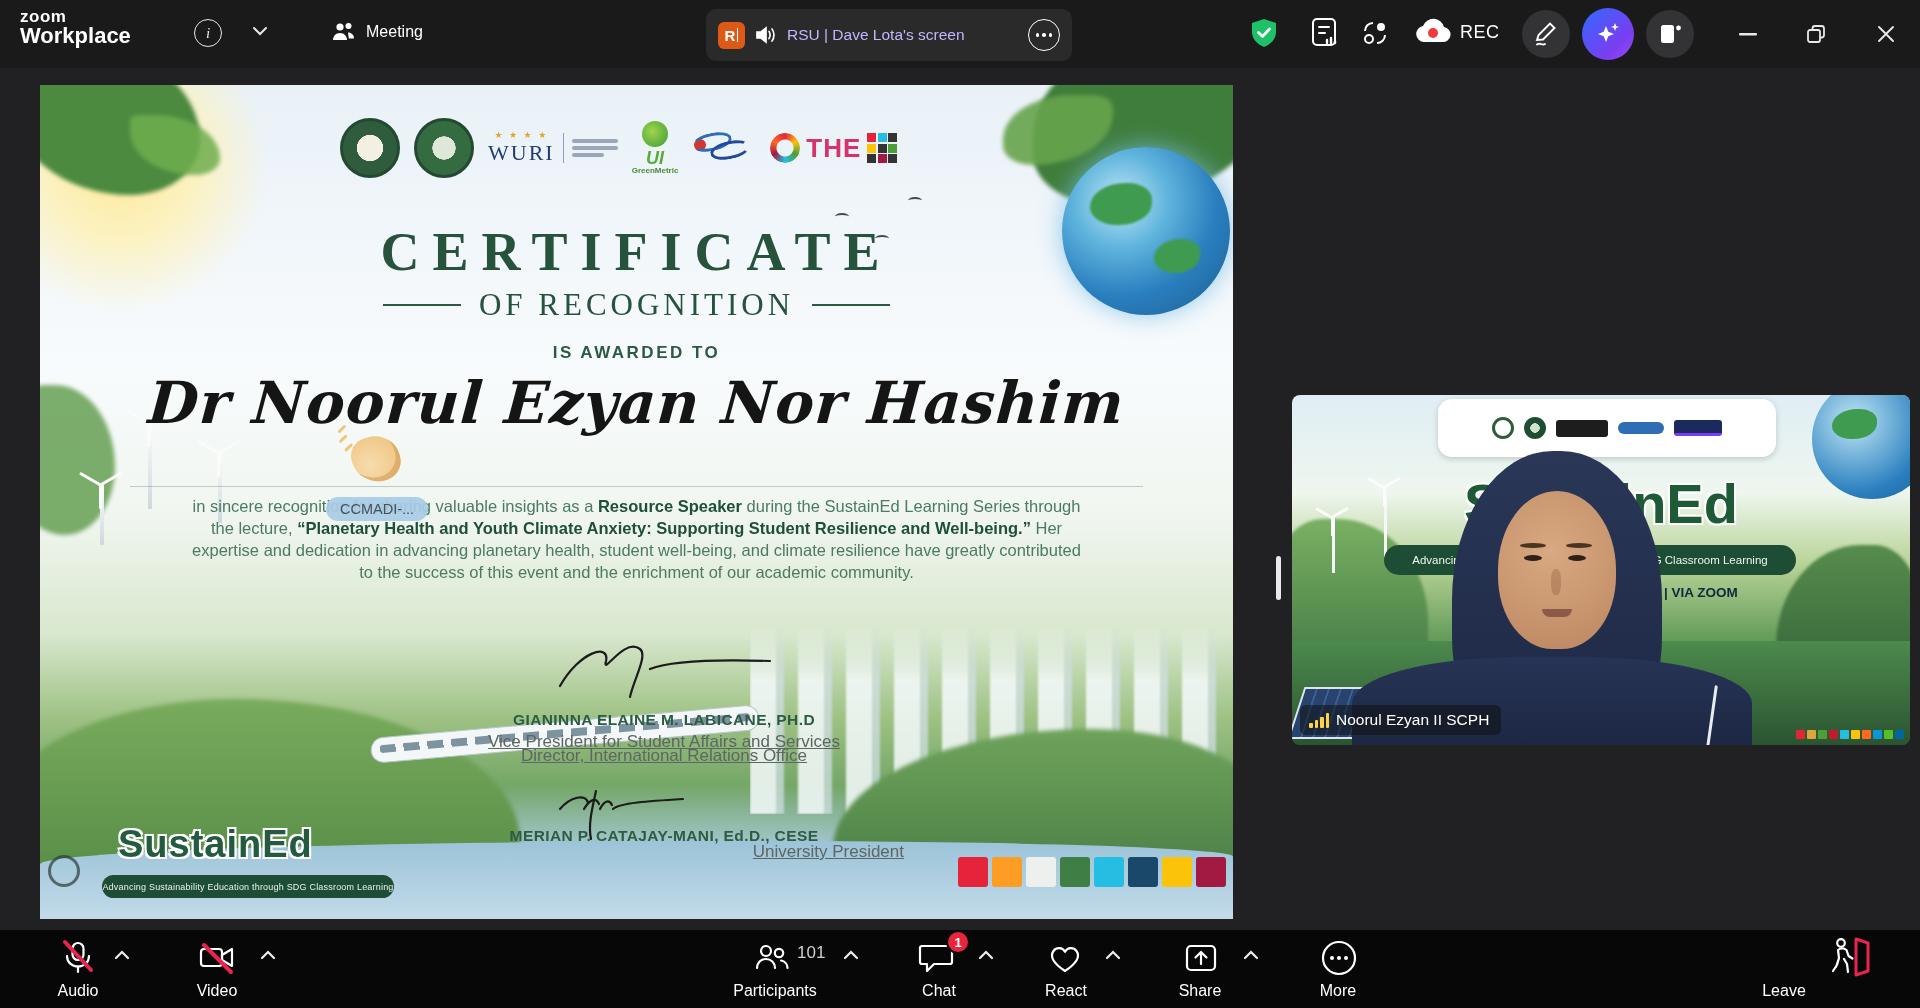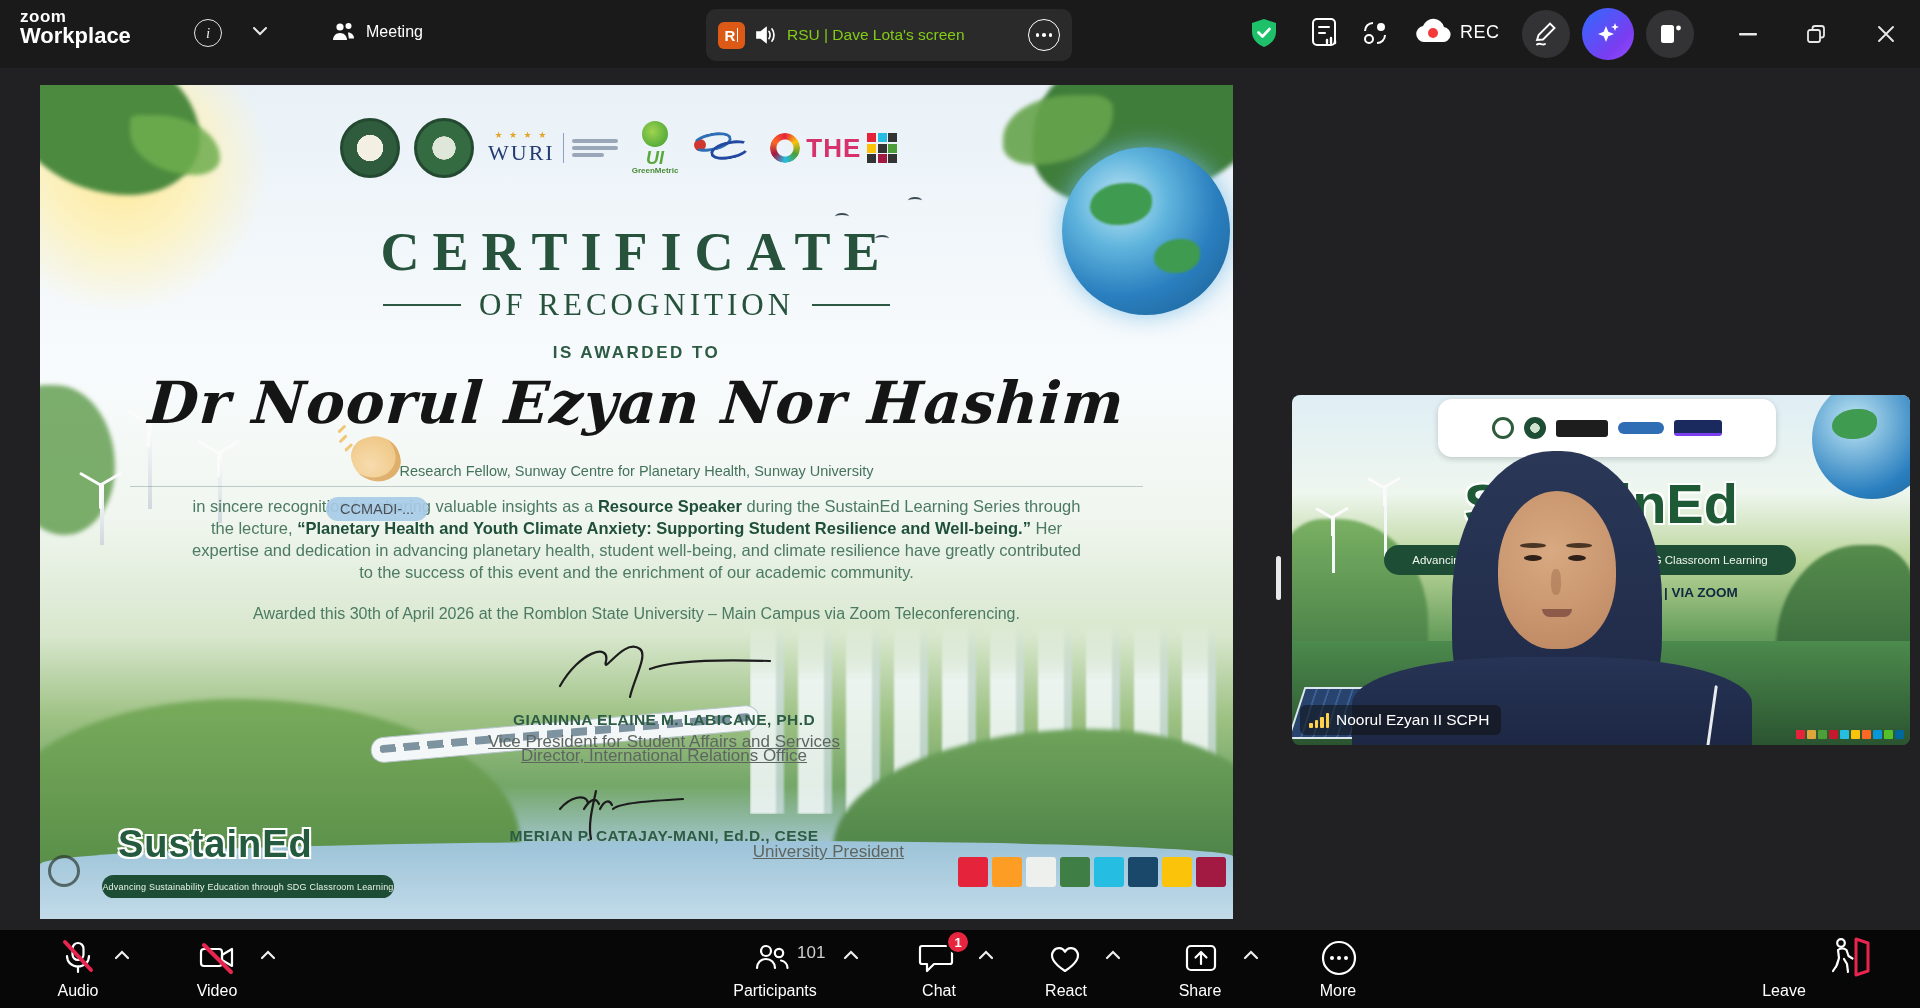--- a/index.html
+++ b/index.html
@@ -13,21 +13,21 @@
   .zlogo .l1 { font-size:17px; font-weight:700; letter-spacing:.5px; }
   .zlogo .l2 { font-size:22px; font-weight:700; }
   .tb-ic { position:absolute; display:flex; align-items:center; justify-content:center; }
   .info-ic { left:194px; top:19px; width:28px; height:28px; border:1.6px solid #e8e8e8; border-radius:50%; color:#e8e8e8; font-size:15px; font-family:"Liberation Serif",serif; font-style:italic; }
   .chev-dn { left:252px; top:26px; }
   .meet-ic { left:330px; top:20px; }
   .meet-lbl { position:absolute; left:366px; top:23px; color:#fff; font-size:16px; }
   #share-tab { position:absolute; left:706px; top:9px; width:366px; height:52px; background:#2a2a2a; border-radius:10px; display:flex; align-items:center; padding:0 12px; gap:10px; }
   .tab-badge { width:27px; height:27px; background:#dd5a16; border-radius:6px; color:#fff; font-weight:700; font-size:15px; display:flex; align-items:center; justify-content:center; }
   .tab-badge i { font-style:normal; border-right:1.5px solid #fff; margin-left:2px; height:14px; }
-  .tab-title { color:#84cc16; font-size:15.5px; white-space:nowrap; flex:1; }
+  .tab-title { color:#c4b5fd; font-size:15.5px; white-space:nowrap; flex:1; }
   .dots-circle { width:32px; height:32px; border:1.8px solid #fff; border-radius:50%; display:flex; align-items:center; justify-content:center; gap:3px; }
   .dots-circle b { width:3.5px; height:3.5px; background:#fff; border-radius:50%; }
   .rec-wrap { position:absolute; left:1414px; top:18px; display:flex; align-items:center; gap:8px; }
   .rec-txt { color:#fff; font-size:18px; letter-spacing:.5px; }
   .circ-btn { position:absolute; width:48px; height:48px; border-radius:50%; background:#333336; display:flex; align-items:center; justify-content:center; }
   .ai-btn { background:linear-gradient(135deg,#2f6bff,#7a3df0 70%,#9a4dff); }
   .winctl { position:absolute; top:20px; width:28px; height:28px; display:flex; align-items:center; justify-content:center; }
 
   
   #stage { position:absolute; left:0; top:68px; width:1920px; height:862px; background:#212123; }
@@ -338,24 +338,22 @@
             </div>
         </div>
       </div>
 
       <div class="c-title">CERTIFICATE</div>
       <div class="c-sub">
           <span>OF RECOGNITION</span>
         </div>
       <div class="c-awd">IS AWARDED TO</div>
       <div class="c-name">Dr Noorul Ezyan Nor Hashim</div>
-      <div class="c-role">Research Fellow, Sunway Centre for Planetary Health, Sunway University</div>
       <div class="c-div"></div>
       <div class="c-body"><span>in sincere recognition for sharing valuable insights as a </span><span class="b">Resource Speaker</span><span> during the SustainEd Learning Series through the lecture, </span><span class="b">“Planetary Health and Youth Climate Anxiety: Supporting Student Resilience and Well-being.”</span><span> Her expertise and dedication in advancing planetary health, student well-being, and climate resilience have greatly contributed to the success of this event and the enrichment of our academic community.</span></div>
-      <div class="c-awarded">Awarded this 30th of April 2026 at the Romblon State University – Main Campus via Zoom Teleconferencing.</div>
 
       <svg class="sigstroke" style="left:500px; top:556px;" width="250" height="62" viewBox="0 0 250 62">
         <path d="M20 45C40 10 70 2 66 20c-4 16 18-24 34-12 8 6-6 30-10 48M110 28c20-8 60-10 120-8" stroke="#1c1c1c" stroke-width="2.2" fill="none" stroke-linecap="round"></path>
       </svg>
       <div class="sig-name" style="left:384px; top:626px;">GIANINNA ELAINE M. LABICANE, PH.D</div>
       <div class="sig-sub" style="left:384px; top:647px;">Vice President for Student Affairs and Services</div>
       <div class="sig-sub" style="left:384px; top:661px;">Director, International Relations Office</div>
 
       <svg class="sigstroke" style="left:510px; top:698px;" width="230" height="58" viewBox="0 0 230 58">
         <path d="M10 26c10-12 26-16 28-6m-4 6c6-10 12-12 15-5m1 5c4-8 9-10 12-4m1 4c6-6 36-8 70-10M46 8c-4 18-8 34-5 48" stroke="#1c1c1c" stroke-width="2.2" fill="none" stroke-linecap="round"></path>

